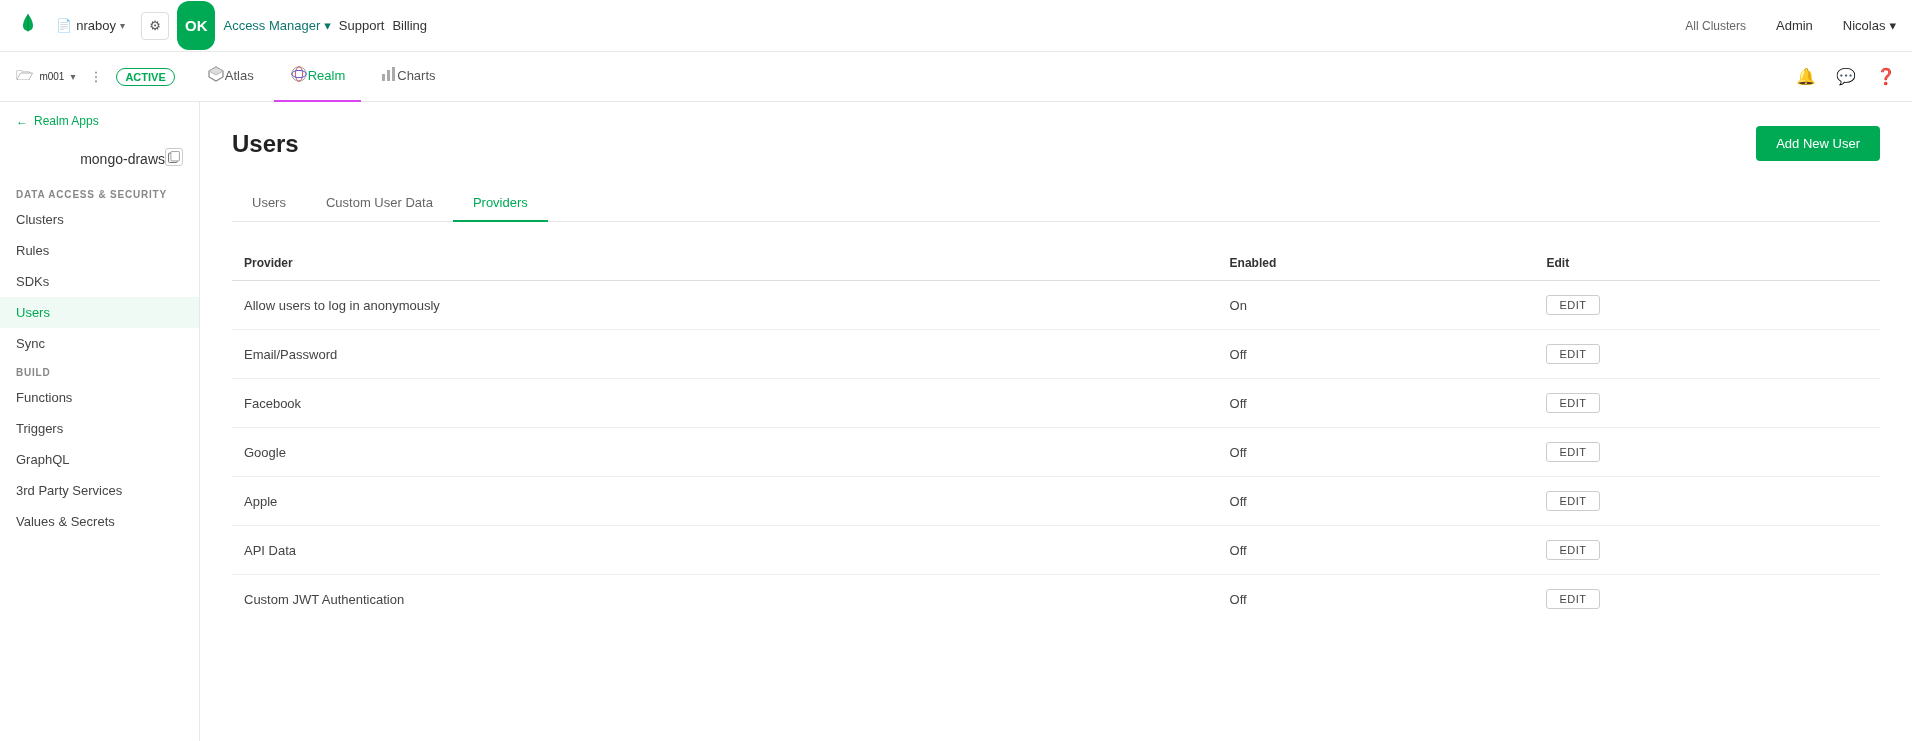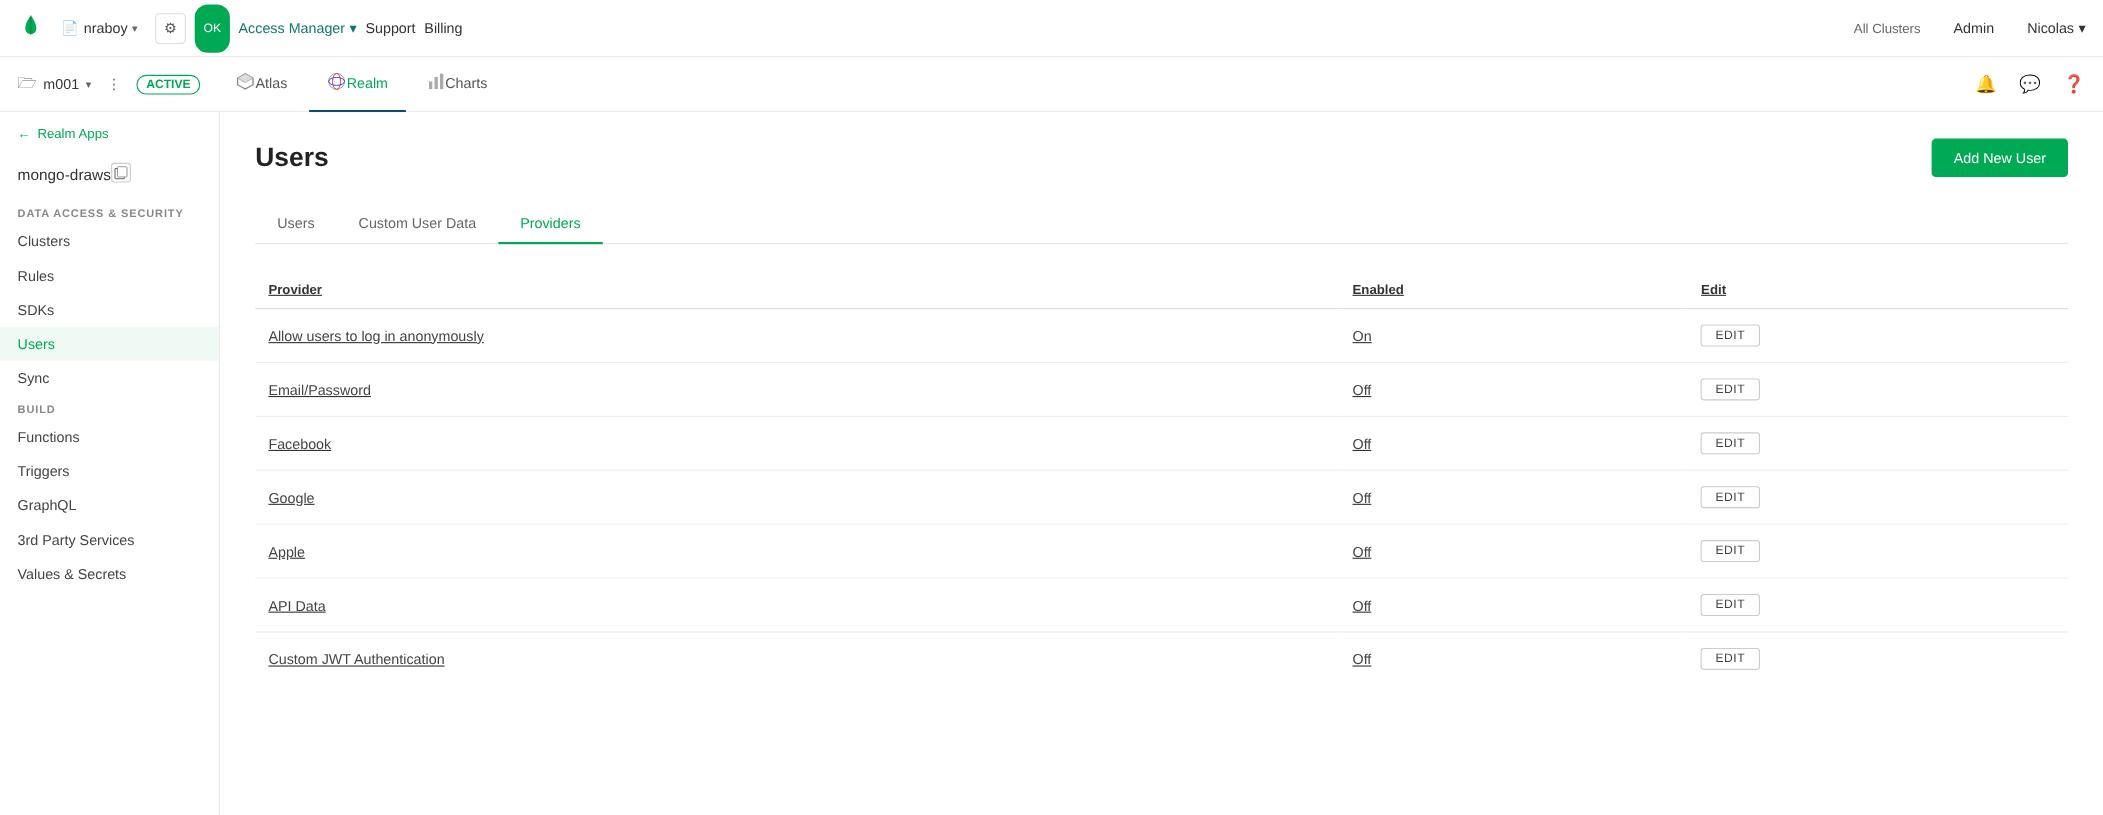--- a/index.html
+++ b/index.html
@@ -22,21 +22,21 @@
       padding: 4px 8px; border-radius: 4px;
     }
     .project-name { font-size: 13px; color: #333; }
     .chevron-down { font-size: 10px; color: #666; }
     .gear-btn {
       width: 28px; height: 28px; border: 1px solid #ddd; border-radius: 4px;
       display: flex; align-items: center; justify-content: center;
       cursor: pointer; background: #fff; color: #555;
     }
     .status-badge {
-      padding: 16px 8px; border-radius: 12px; font-size: 11px; font-weight: 400;
+      padding: 16px 8px; border-radius: 12px; font-size: 15px; font-weight: 700;
       background: #00aa55; color: #fff; border: none; cursor: pointer;
     }
     .access-manager-btn {
       display: flex; align-items: center; gap: 4px;
       font-size: 13px; color: #0f766e; cursor: pointer; font-weight: 500;
     }
     .nav-link { font-size: 13px; color: #333; cursor: pointer; text-decoration: none; }
     .top-nav-right-items { display: flex; align-items: center; gap: 30px; }
     .cluster-text { font-size: 12px; color: #666; }
     .admin-text { font-size: 13px; color: #333; }
@@ -47,33 +47,33 @@
       height: 50px;
       border-bottom: 1px solid #e8e8e8;
       display: flex;
       align-items: center;
       padding: 0 16px;
       gap: 8px;
       background: #fff;
     }
     .cluster-selector { display: flex; align-items: center; gap: 6px; cursor: pointer; }
     .folder-icon { color: #666; font-size: 14px; }
-    .cluster-name { font-size: 13px; color: #333; }
+    .cluster-name { font-size: 10px; color: #333; }
     .three-dots { color: #666; cursor: pointer; padding: 4px 6px; }
     .active-badge {
       padding: 2px 8px; border-radius: 12px; font-size: 11px; font-weight: 600;
       background: transparent; color: #00aa55; border: 1.5px solid #00aa55; cursor: default;
     }
     .second-nav-tabs { display: flex; align-items: center; gap: 4px; margin-left: 8px; }
     .nav-tab {
       display: flex; align-items: center; gap: 0; padding: 0 16px; height: 50px;
       cursor: pointer; font-size: 13px; color: #555; border-bottom: 2px solid transparent;
       text-decoration: none;
     }
-    .nav-tab.active { color: #00aa55; border-bottom: 2px solid #0c4a6e; font-weight: 500; }
+    .nav-tab.active { color: #00aa55; border-bottom: 2px solid #d946ef; font-weight: 500; }
     .second-nav-right { margin-left: auto; display: flex; align-items: center; gap: 20px; }
     .icon-btn { cursor: pointer; color: #555; font-size: 16px; }
 
     
     .main-layout { display: flex; height: calc(741px - 102px); }
 
     
     .sidebar {
       width: 200px; min-width: 200px;
       border-right: 1px solid #e8e8e8;
@@ -81,21 +81,21 @@
       overflow-y: auto;
       padding-bottom: 16px;
     }
     .sidebar-back {
       display: flex; align-items: center; gap: 6px;
       padding: 12px 16px;
       cursor: pointer; color: #00aa55; font-size: 12px; font-weight: 500;
       text-decoration: none;
     }
     .sidebar-app-name {
-      display: flex; align-items: center; justify-content: flex-start;
+      display: flex; align-items: center; justify-content: flex-end;
       padding: 8px 16px 12px;
       font-size: 14px; font-weight: 500; color: #333;
     }
     .copy-icon-btn { cursor: pointer; color: #666; }
     .sidebar-section-label {
       padding: 8px 16px 4px;
       font-size: 10px; font-weight: 700; color: #888; letter-spacing: 0.8px;
       text-transform: uppercase;
     }
     .sidebar-item {
@@ -124,21 +124,21 @@
       margin-bottom: 24px;
     }
     .sub-tab {
       padding: 10px 20px; cursor: pointer;
       font-size: 13px; color: #666; border-bottom: 2px solid transparent;
       margin-bottom: -1px;
     }
     .sub-tab.active { color: #00aa55; border-bottom: 2px solid #00aa55; font-weight: 500; }
 
     
-    .providers-table { width: 100%; border-collapse: collapse; text-decoration: underline; }
+    .providers-table { width: 100%; border-collapse: collapse; }
     .providers-table th {
       text-align: left; padding: 10px 12px;
       font-size: 12px; font-weight: 600; color: #333;
       border-bottom: 1px solid #ddd;
     }
     .providers-table td {
       padding: 14px 12px;
       font-size: 13px; color: #444;
       border-bottom: 1px solid #eee;
     }

